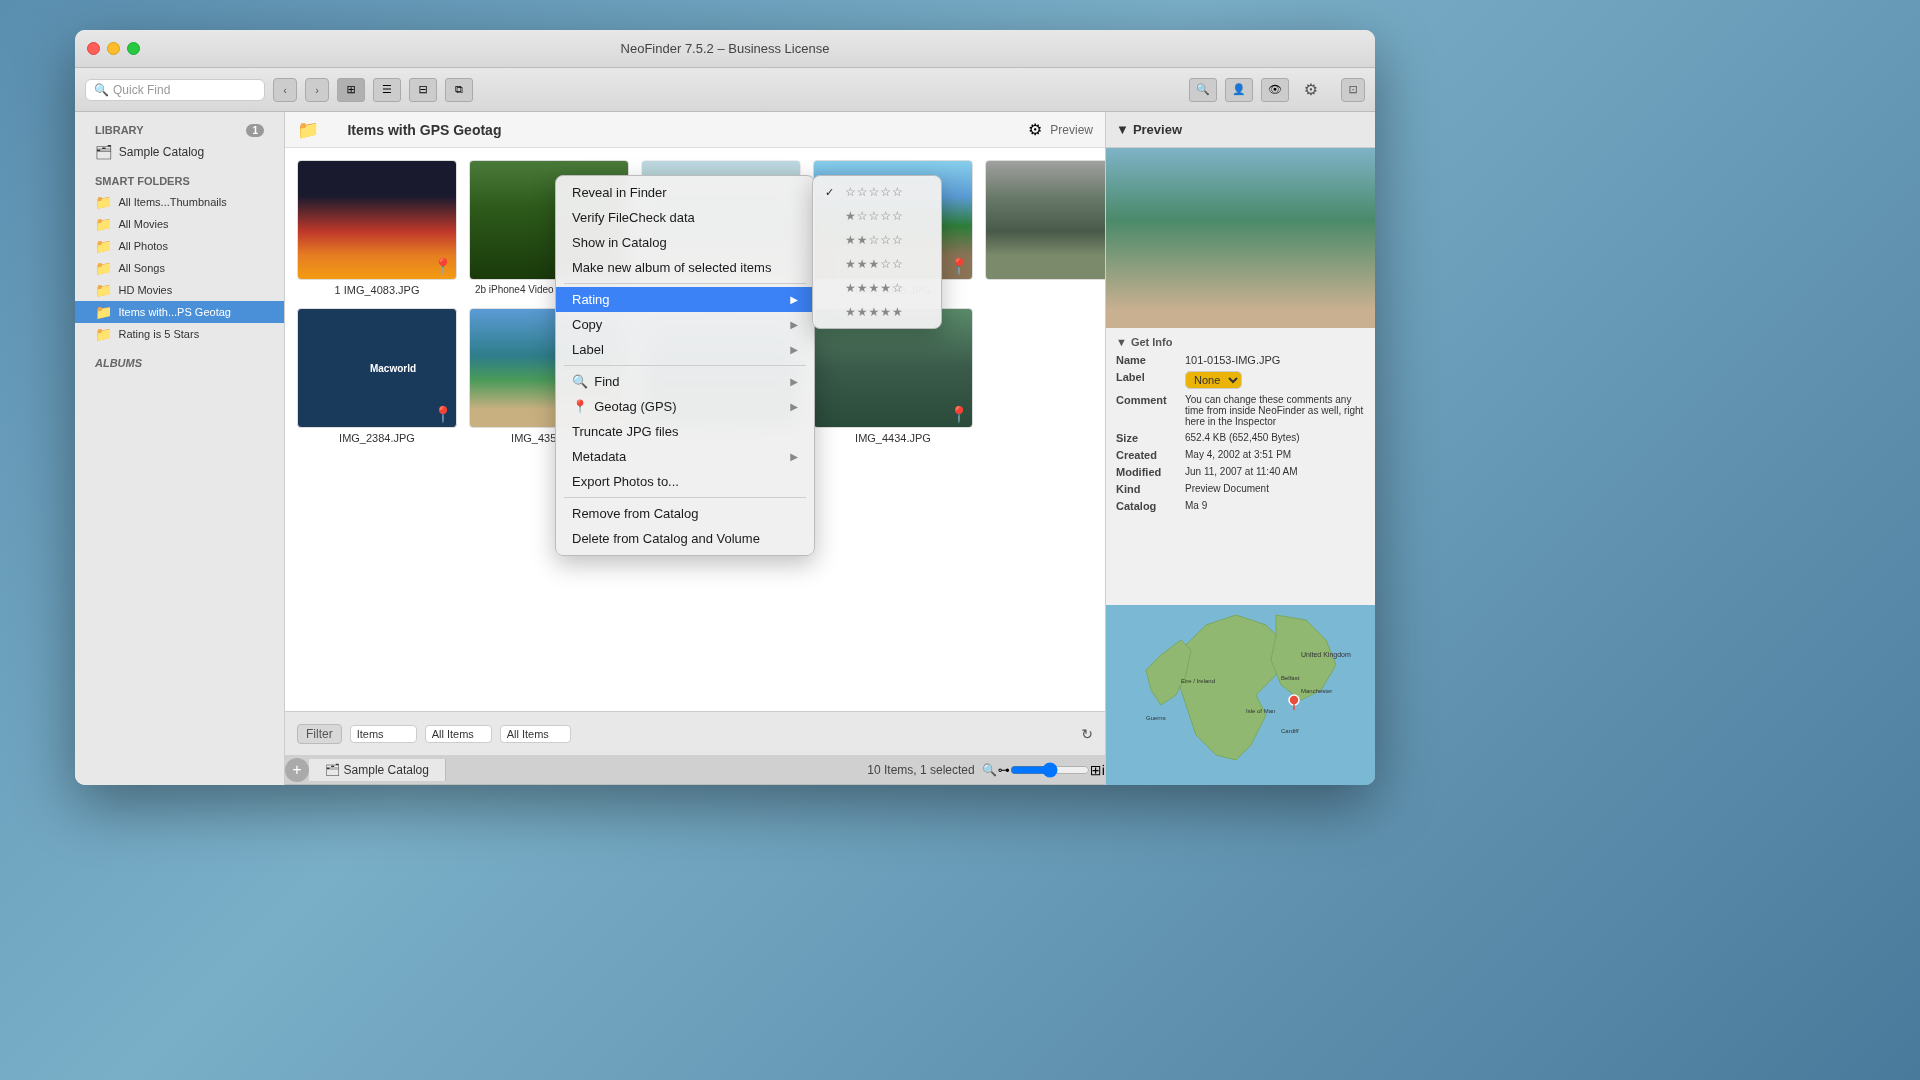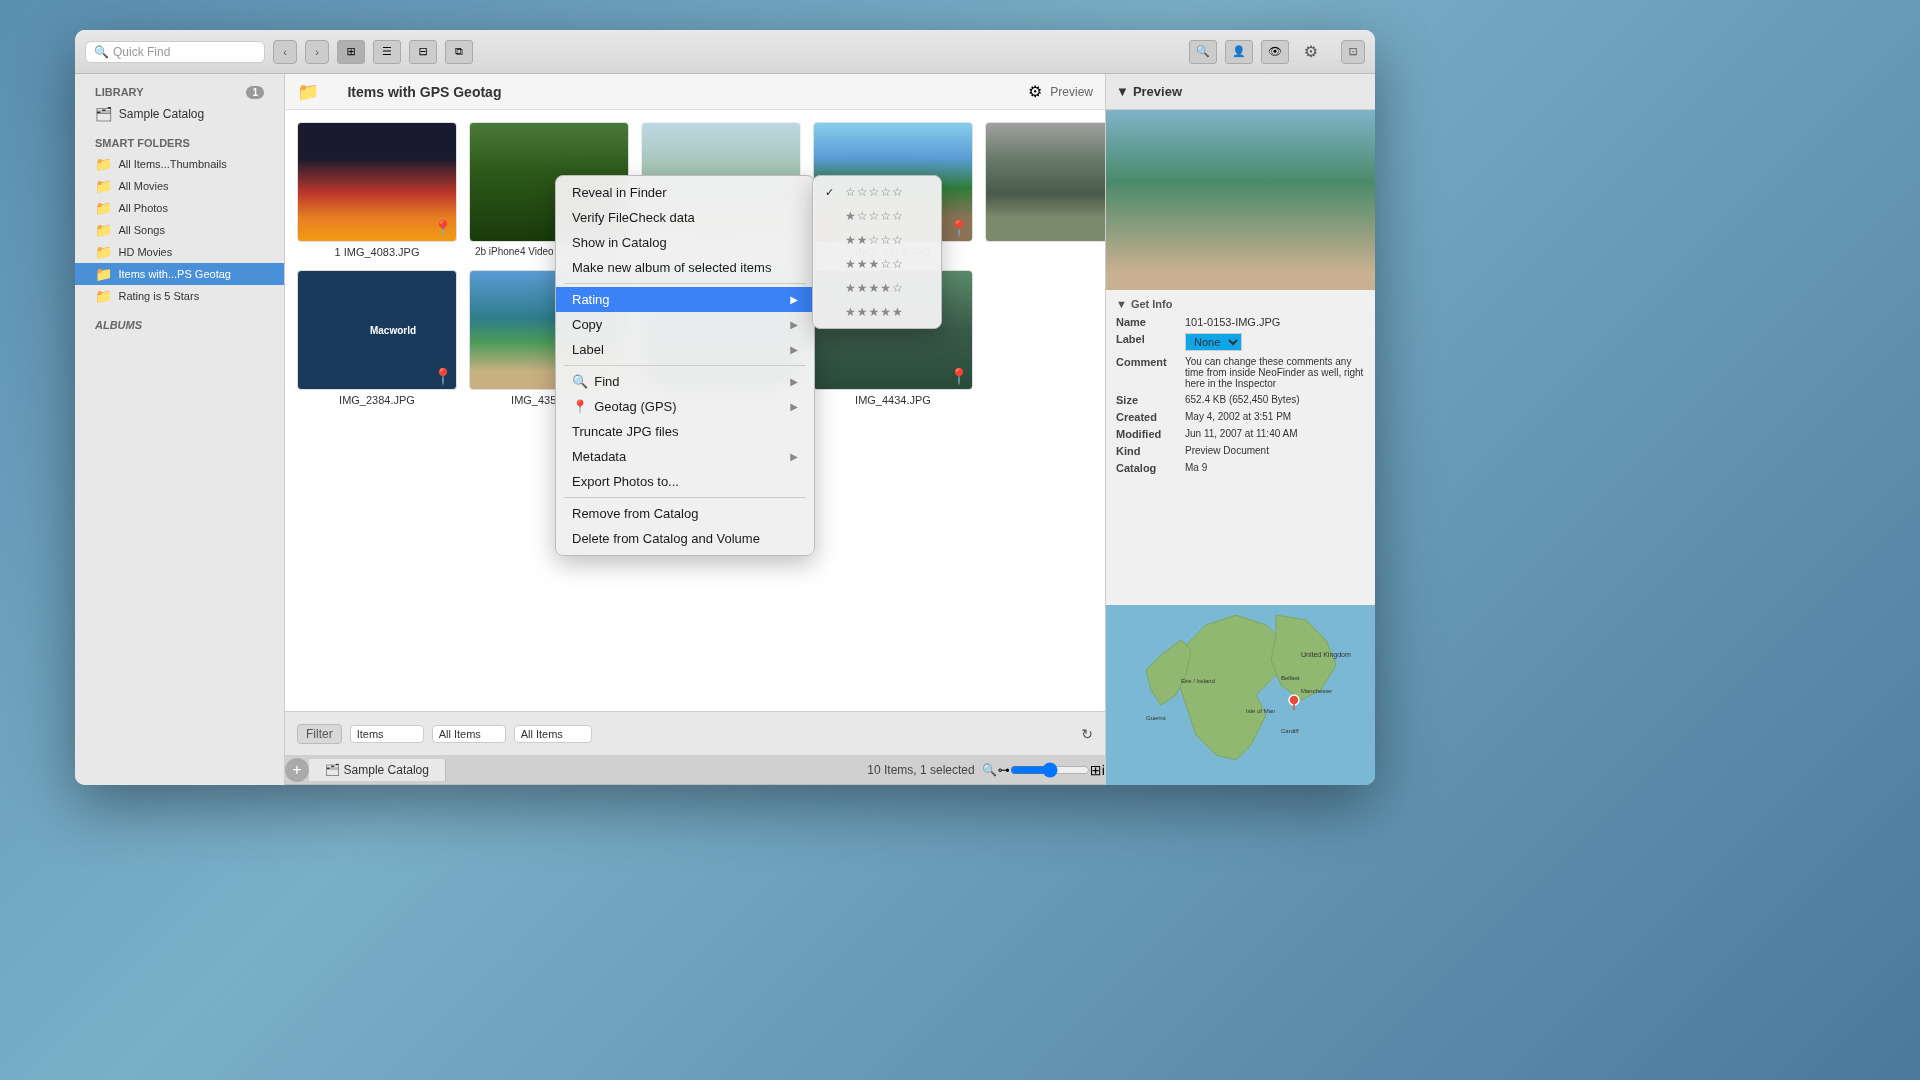--- a/index.html
+++ b/index.html
@@ -269,21 +269,21 @@
       border-radius: 4px;
       padding: 2px 8px;
       cursor: pointer;
     }
     .filter-select {
       font-size: 11px;
       color: #333;
       background: white;
       border: 1px solid #ccc;
       border-radius: 4px;
-      padding: 2px 23px 2px 6px;
+      padding: 2px 16px 2px 6px;
       appearance: none;
       cursor: pointer;
     }
     .statusbar-spacer { flex: 1; }
     .bottom-items-count {
       font-size: 12px;
       color: #444;
     }
 
     
@@ -338,23 +338,23 @@
     .info-label {
       font-weight: 600;
       color: #444;
       min-width: 65px;
       flex-shrink: 0;
     }
     .info-value { color: #333; flex: 1; }
     .label-select {
       font-size: 11px;
       border: 1px solid #ccc;
-      border-radius: 0;
+      border-radius: 5px;
       padding: 1px 4px;
-      background: #0ea5e9;
+      background: #eab308;
       color: #333;
     }
     .preview-map {
       height: 180px;
       background: #7ab8d4;
       overflow: hidden;
       position: relative;
     }
     .map-placeholder {
       width: 100%;
@@ -488,20 +488,28 @@
   </style>
 </head>
 <body>
 
 <div class="desktop">
   
 </div>
 
 <div class="window">
 
+  <div class="titlebar">
+    <div class="traffic-lights">
+      <div class="traffic-light tl-red"></div>
+      <div class="traffic-light tl-yellow"></div>
+      <div class="traffic-light tl-green"></div>
+    </div>
+    <span class="titlebar-title">NeoFinder 7.5.2 – Business License</span>
+  </div>
 
   <div class="toolbar">
     <div class="search-box">
       <span>🔍</span>
       <span style="font-size:12px;color:#999;">Quick Find</span>
     </div>
     <div class="nav-btn">‹</div>
     <div class="nav-btn">›</div>
     <div class="view-btn" style="background:#b0b0b0;">⊞</div>
     <div class="view-btn">☰</div>

